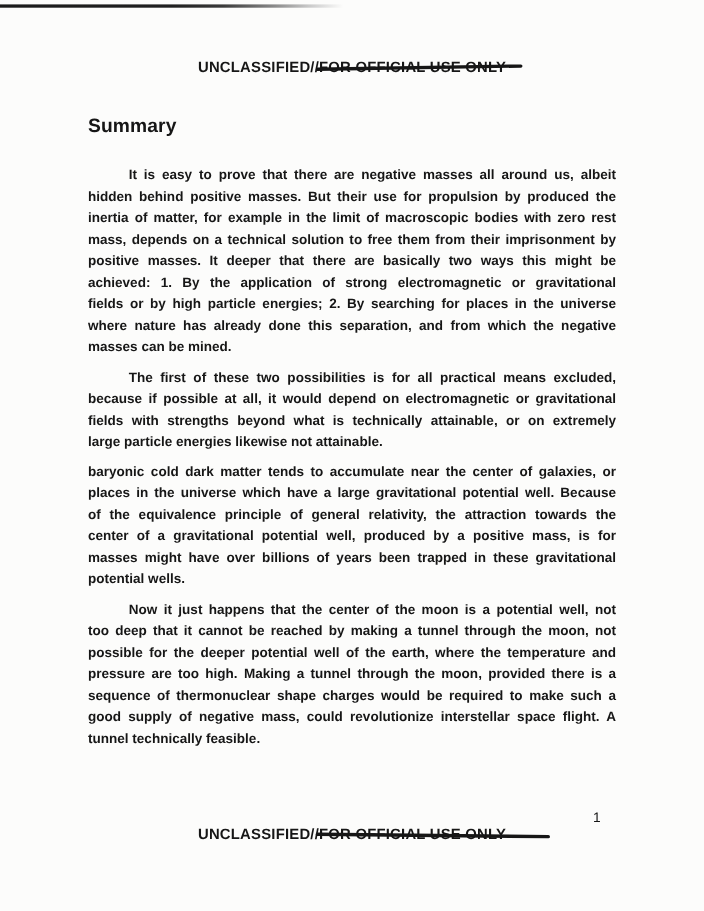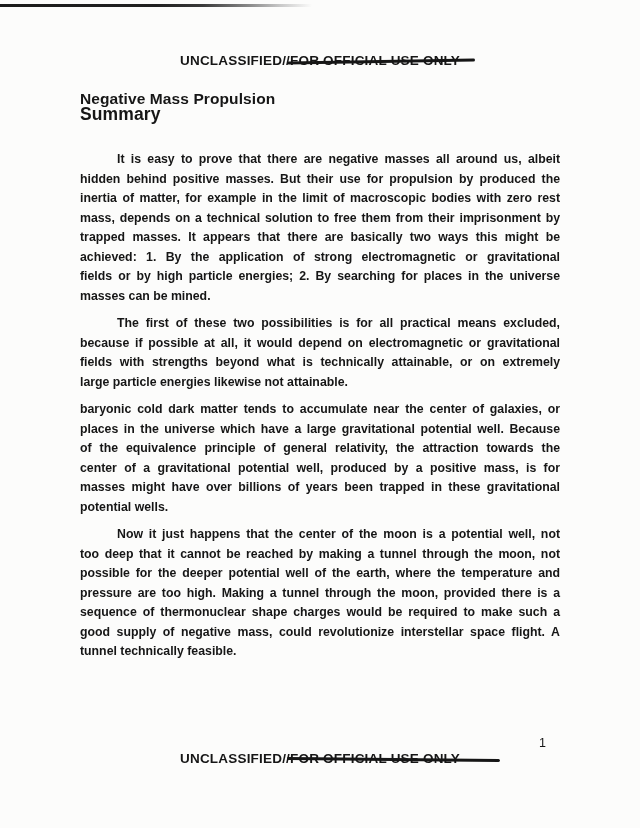--- a/index.html
+++ b/index.html
@@ -51,33 +51,33 @@
   }
 </style>
 </head>
 <body>
 
 <div class="page">
   <div class="scanline"></div>
 
   <div class="classification header"><span>UNCLASSIFIED//</span><span class="struck">FOR OFFICIAL USE ONLY</span></div>
 
-  <h1 class="title">Negative Mass Propulsion</h1>
 
   <h2 class="summary">Summary</h2>
 
   <div class="body">
       <div class="para">
         <div class="line first">It is easy to prove that there are negative masses all around us, albeit</div>
         <div class="line">hidden behind positive masses. But their use for propulsion by produced the</div>
         <div class="line">inertia of matter, for example in the limit of macroscopic bodies with zero rest</div>
         <div class="line">mass, depends on a technical solution to free them from their imprisonment by</div>
-        <div class="line">trapped masses. It appears that there are basically two ways this might be</div>
+        <div class="line">positive masses. It deeper that there are basically two ways this might be</div>
         <div class="line">achieved: 1. By the application of strong electromagnetic or gravitational</div>
         <div class="line">fields or by high particle energies; 2. By searching for places in the universe</div>
+        <div class="line">where nature has already done this separation, and from which the negative</div>
         <div class="line last">masses can be mined.</div>
       </div>
       <div class="para">
         <div class="line first">The first of these two possibilities is for all practical means excluded,</div>
         <div class="line">because if possible at all, it would depend on electromagnetic or gravitational</div>
         <div class="line">fields with strengths beyond what is technically attainable, or on extremely</div>
         <div class="line last">large particle energies likewise not attainable.</div>
       </div>
       <div class="para">
         <div class="line">baryonic cold dark matter tends to accumulate near the center of galaxies, or</div>

